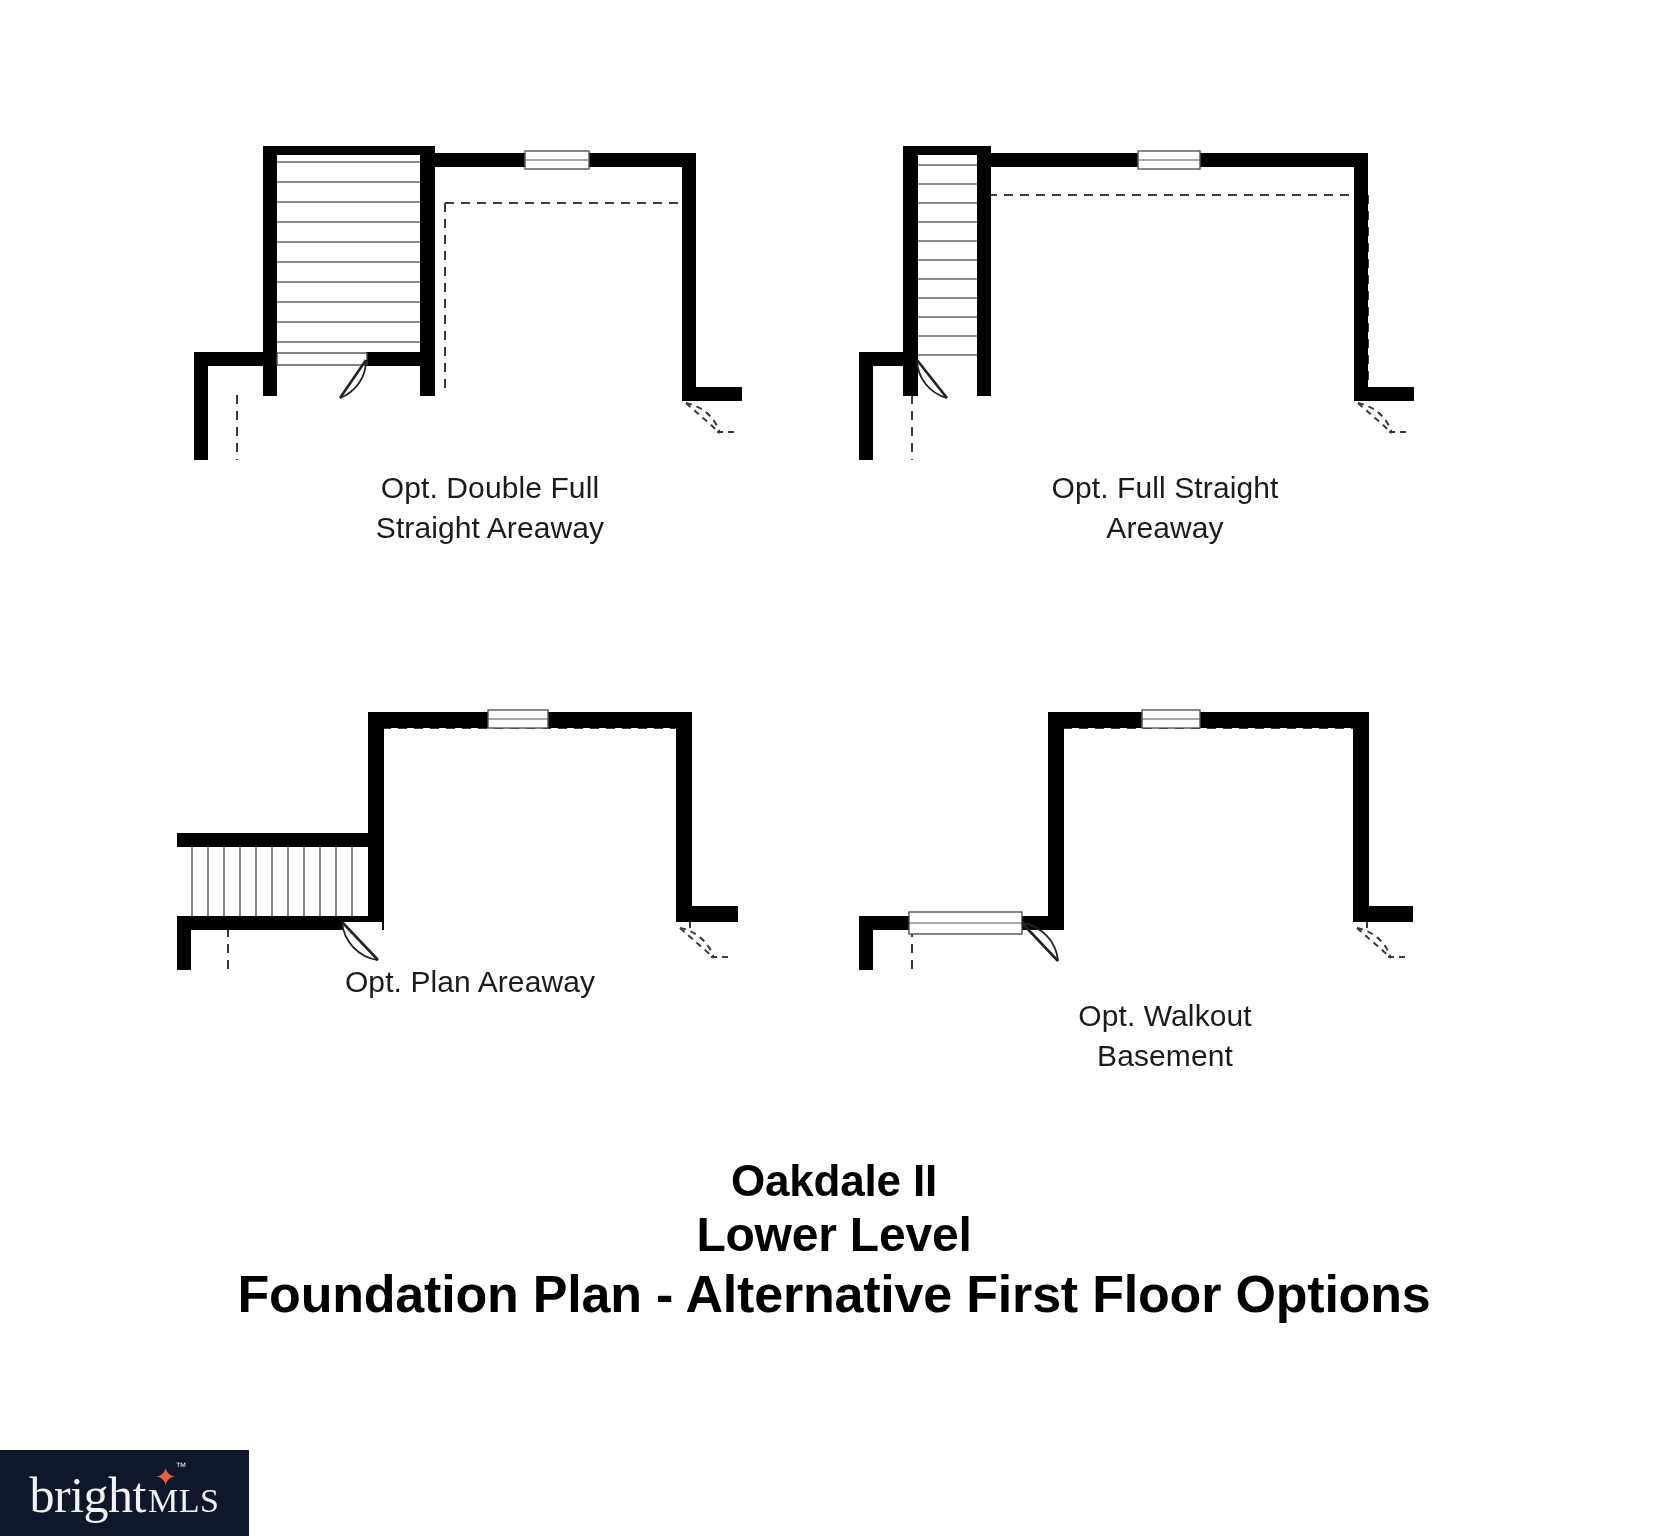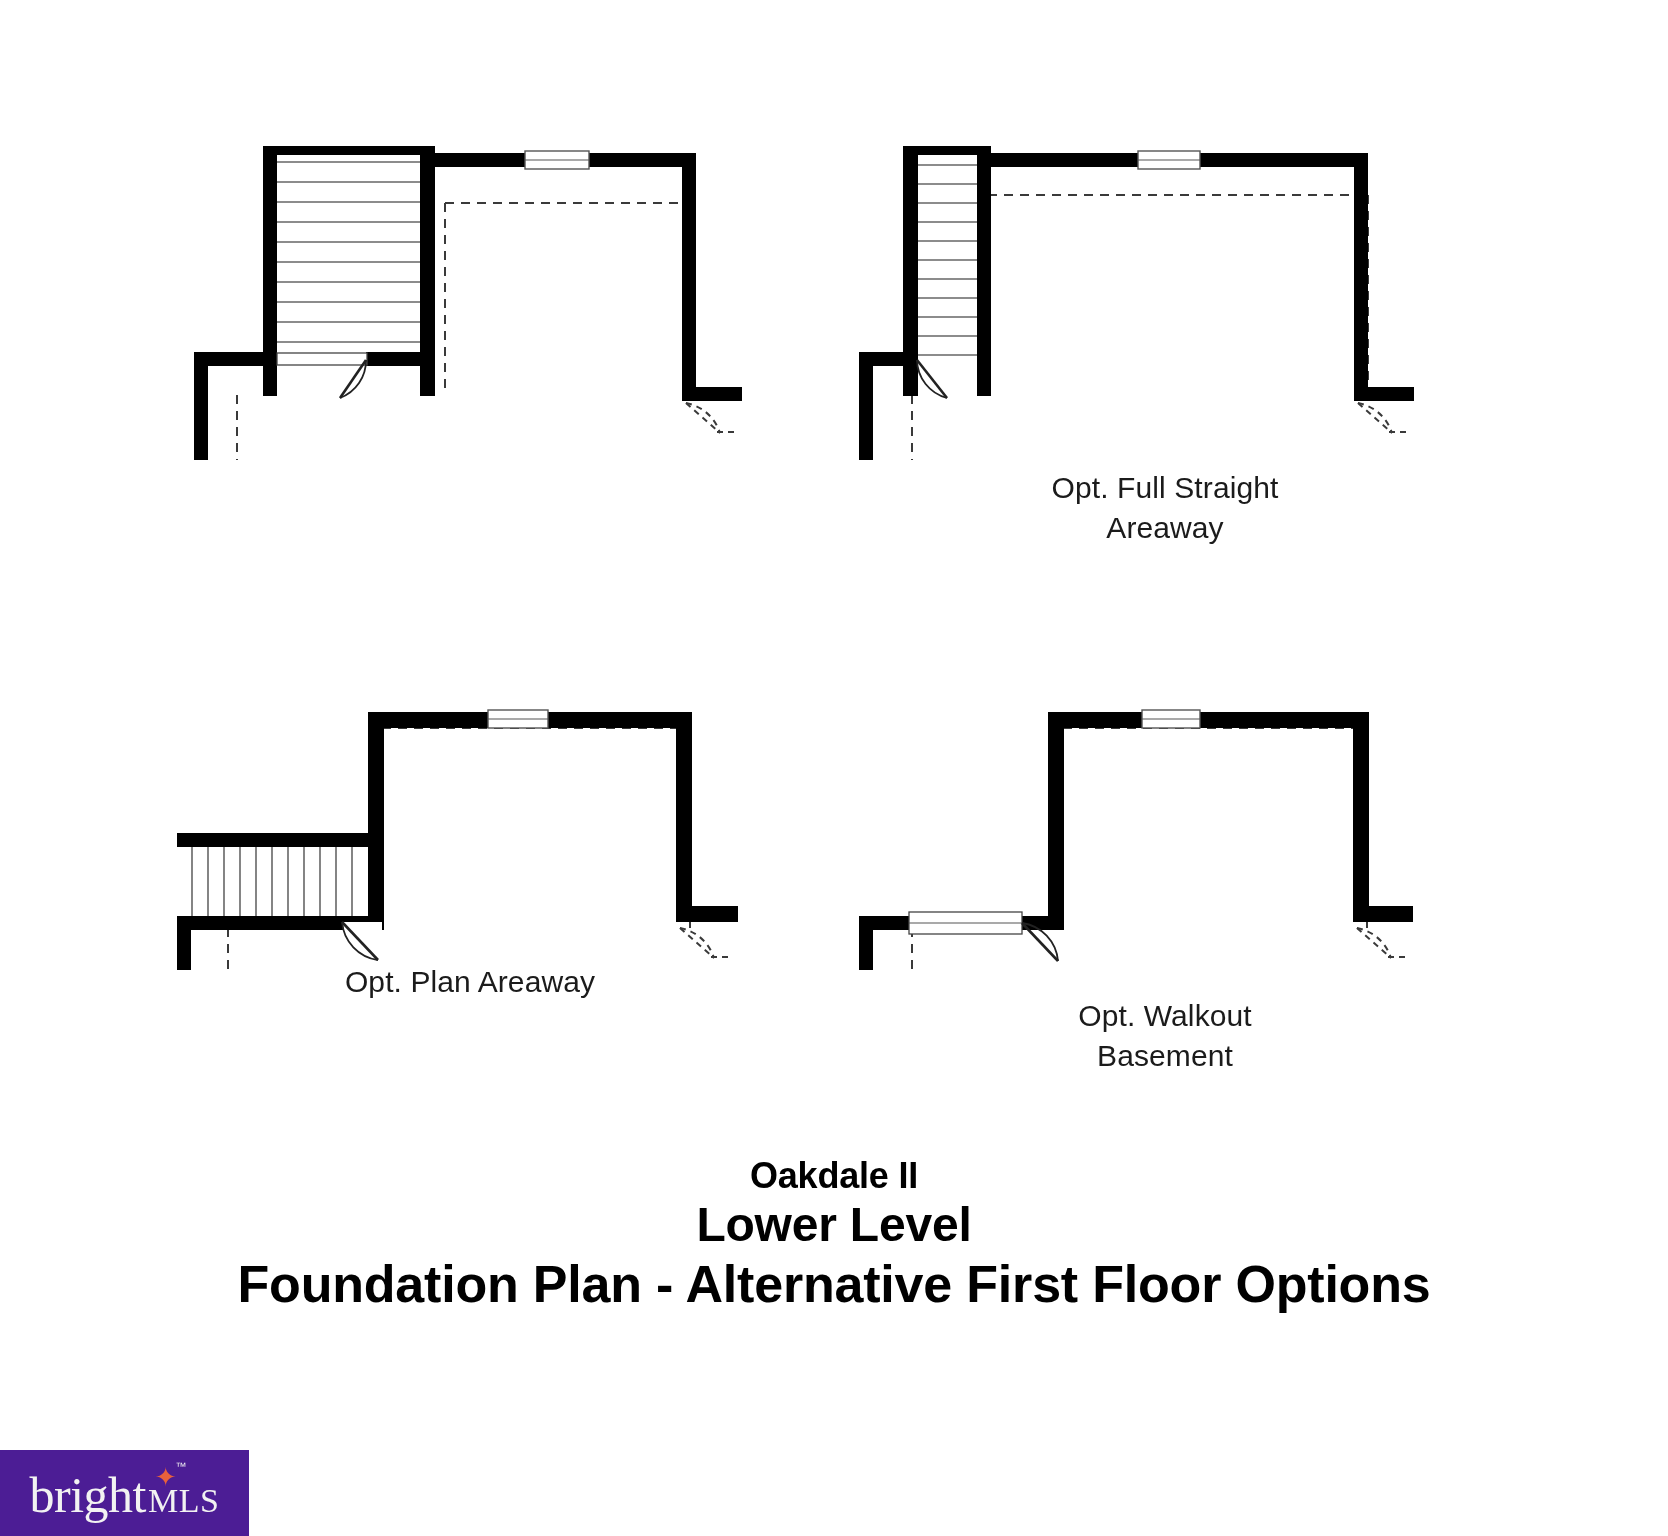--- a/index.html
+++ b/index.html
@@ -43,31 +43,31 @@
     top: 1155px;
     text-align: center;
     color: #000000;
   }
   .title-line {
     font-family: "Liberation Sans", sans-serif;
     font-weight: bold;
     color: #000;
     letter-spacing: -0.2px;
   }
-  #title-l1 { font-size: 36px; line-height: 1.18; }
+  #title-l1 { font-size: 44px; line-height: 1.18; }
   #title-l2 { font-size: 48px; line-height: 1.18; }
   #title-l3 { font-size: 52px; line-height: 1.18; }
 
   #watermark {
     position: absolute;
     left: 0;
     bottom: 0;
     width: 249px;
     height: 86px;
-    background: #4c1d95;
+    background: #0f172a;
     display: flex;
     align-items: center;
     justify-content: center;
   }
   #watermark .wm-inner {
     position: relative;
     display: flex;
     align-items: baseline;
     transform: translateY(2px);
   }
@@ -168,20 +168,22 @@
         <path d="M 186 240 A 40 40 0 0 1 160 278" stroke="#222222" stroke-width="1.8"></path>
       </g>
 
       <g fill="none" stroke="#3a3a3a" stroke-width="2" stroke-dasharray="6,5">
         <path d="M 506 283 L 540 313"></path>
         <path d="M 506 283 A 44 44 0 0 1 540 313"></path>
         <path d="M 537 312 L 556 312"></path>
       </g>
     </svg>
   </div>
+  <div class="plan-caption" style="left:180px; top:468px; width:620px;">Opt. Double Full
+Straight Areaway</div>
 
   <div class="plan-cell" style="left:855px; top:120px;">
     <svg class="plan-svg" width="620" height="340" viewBox="0 0 620 340">
       <g fill="none" stroke="#3a3a3a" stroke-width="2" stroke-dasharray="9,7">
         <path d="M 133 75 L 133 273"></path>
         <path d="M 133 75 L 513 75"></path>
         <path d="M 513 75 L 513 276"></path>
         <path d="M 57 275 L 57 340"></path>
       </g>
       <g stroke="#666666" stroke-width="1.6">

